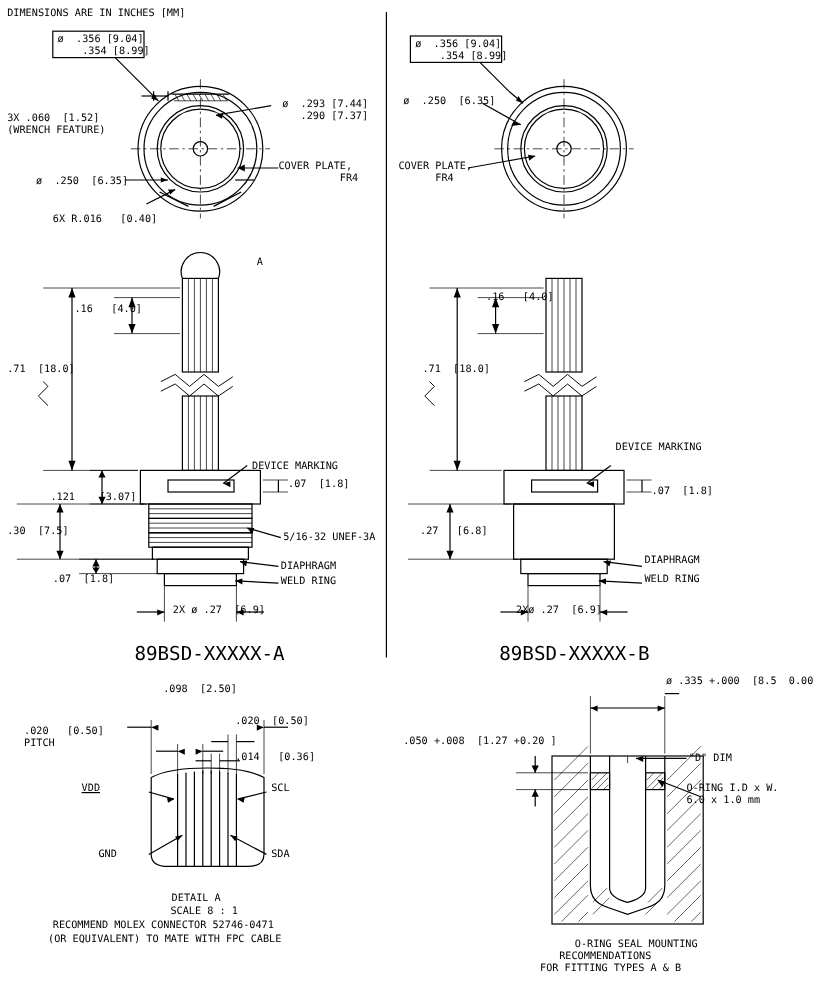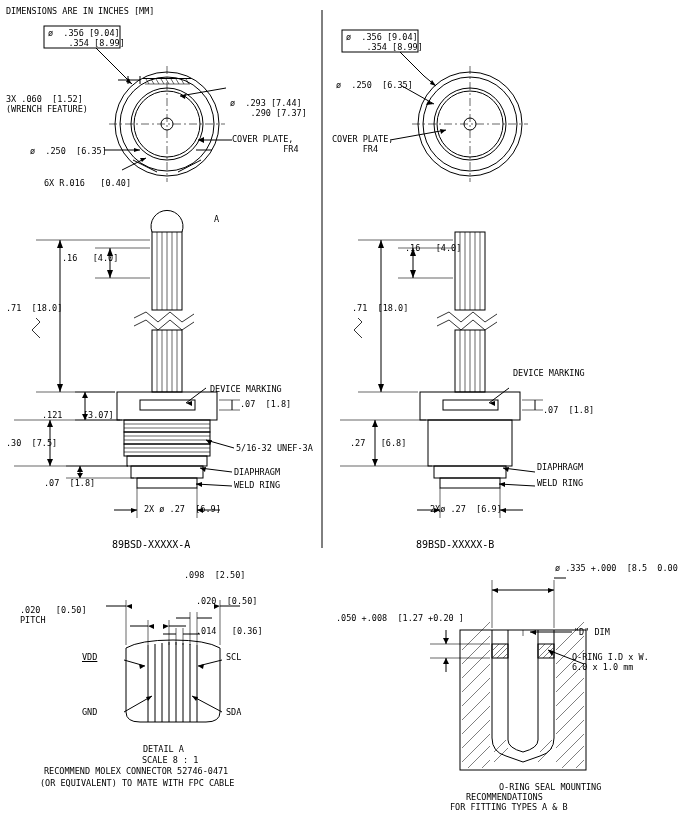--- a/index.html
+++ b/index.html
@@ -1,19 +1,19 @@
 <!DOCTYPE html>
 <html><head>
 <meta charset="utf-8">
 <style>
   html,body{margin:0;padding:0;background:#ffffff;}
   body{width:682px;height:820px;position:relative;font-family:"DejaVu Sans Mono",monospace;color:#000;}
   .sheet{position:absolute;left:0;top:0;width:682px;height:820px;overflow:hidden;}
   .lbl{position:absolute;font-size:8.5px;line-height:10px;white-space:pre;letter-spacing:0px;}
-  .big{font-size:10px;}
+  .big{font-size:16px;}
   svg{position:absolute;left:0;top:0;}
 </style>
 </head>
 <body>
 
 <div class="sheet">
 
 <svg width="682" height="820">
   <g stroke="#000" fill="none" stroke-width="1" shape-rendering="geometricPrecision">
 
@@ -357,21 +357,21 @@
 
   <line x1="548" y1="650" x2="584" y2="664"></line>
   <polygon points="548,650 554,651 552,656" fill="#000" stroke="none"></polygon>
   </g>
 </svg>
 
 <div class="lbl" style="left:6px;top:6px;">DIMENSIONS ARE IN INCHES [MM]</div>
 
 <div class="lbl" style="left:48px;top:28px;">ø  .356 [9.04]
     .354 [8.99]</div>
-<div class="lbl" style="left:230px;top:98px;">ø  .293 [7.44]
+<div class="lbl" style="left:230px;top:82px;text-align:right;">ø  .293 [7.44]
     .290 [7.37]</div>
 <div class="lbl" style="left:6px;top:94px;">3X .060  [1.52]
 (WRENCH FEATURE)</div>
 <div class="lbl" style="left:30px;top:146px;">ø  .250  [6.35]</div>
 <div class="lbl" style="left:44px;top:178px;">6X R.016   [0.40]</div>
 <div class="lbl" style="left:232px;top:134px;">COVER PLATE,
           FR4</div>
 
 <div class="lbl" style="left:346px;top:32px;">ø  .356 [9.04]
     .354 [8.99]</div>
@@ -396,36 +396,36 @@
 <div class="lbl" style="left:405px;top:243px;">.16   [4.0]</div>
 <div class="lbl" style="left:352px;top:303px;">.71  [18.0]</div>
 <div class="lbl" style="left:513px;top:368px;">DEVICE MARKING</div>
 <div class="lbl" style="left:543px;top:405px;">.07  [1.8]</div>
 <div class="lbl" style="left:350px;top:438px;">.27   [6.8]</div>
 <div class="lbl" style="left:537px;top:462px;">DIAPHRAGM</div>
 <div class="lbl" style="left:537px;top:478px;">WELD RING</div>
 <div class="lbl" style="left:430px;top:504px;">2Xø .27  [6.9]</div>
 <div class="lbl big" style="left:416px;top:540px;">89BSD-XXXXX-B</div>
 
-<div class="lbl" style="left:136px;top:570px;margin-left:48px;">.098  [2.50]</div>
+<div class="lbl" style="left:136px;top:570px;">.098  [2.50]</div>
 <div class="lbl" style="left:20px;top:605px;">.020   [0.50]
 PITCH</div>
 <div class="lbl" style="left:196px;top:596px;">.020  [0.50]</div>
 <div class="lbl" style="left:196px;top:626px;">.014   [0.36]</div>
-<div class="lbl" style="left:82px;top:652px;text-decoration:underline;">VDD</div>
+<div class="lbl" style="left:68px;top:652px;text-decoration:underline;">VDD</div>
 <div class="lbl" style="left:82px;top:707px;">GND</div>
 <div class="lbl" style="left:226px;top:652px;">SCL</div>
 <div class="lbl" style="left:226px;top:707px;">SDA</div>
 <div class="lbl" style="left:143px;top:744px;">DETAIL A</div>
 <div class="lbl" style="left:142px;top:755px;">SCALE 8 : 1</div>
 <div class="lbl" style="left:44px;top:766px;">RECOMMEND MOLEX CONNECTOR 52746-0471</div>
 <div class="lbl" style="left:40px;top:778px;">(OR EQUIVALENT) TO MATE WITH FPC CABLE</div>
 
 <div class="lbl" style="left:555px;top:563px;"><span>ø .335 +.000  [8.5  0.00 ]</span></div>
 <div class="lbl" style="left:574px;top:627px;">"D" DIM</div>
 <div class="lbl" style="left:336px;top:613px;">.050 +.008  [1.27 +0.20 ]</div>
 <div class="lbl" style="left:572px;top:636px;margin-top:16px;">O-RING I.D x W.
 6.0 x 1.0 mm</div>
-<div class="lbl" style="left:452px;top:782px;padding-left:47px;">O-RING SEAL MOUNTING</div>
+<div class="lbl" style="left:432px;top:782px;padding-left:47px;">O-RING SEAL MOUNTING</div>
 <div class="lbl" style="left:466px;top:792px;">RECOMMENDATIONS</div>
 <div class="lbl" style="left:450px;top:802px;">FOR FITTING TYPES A &amp; B</div>
 
 </div>
 
 </body></html>

